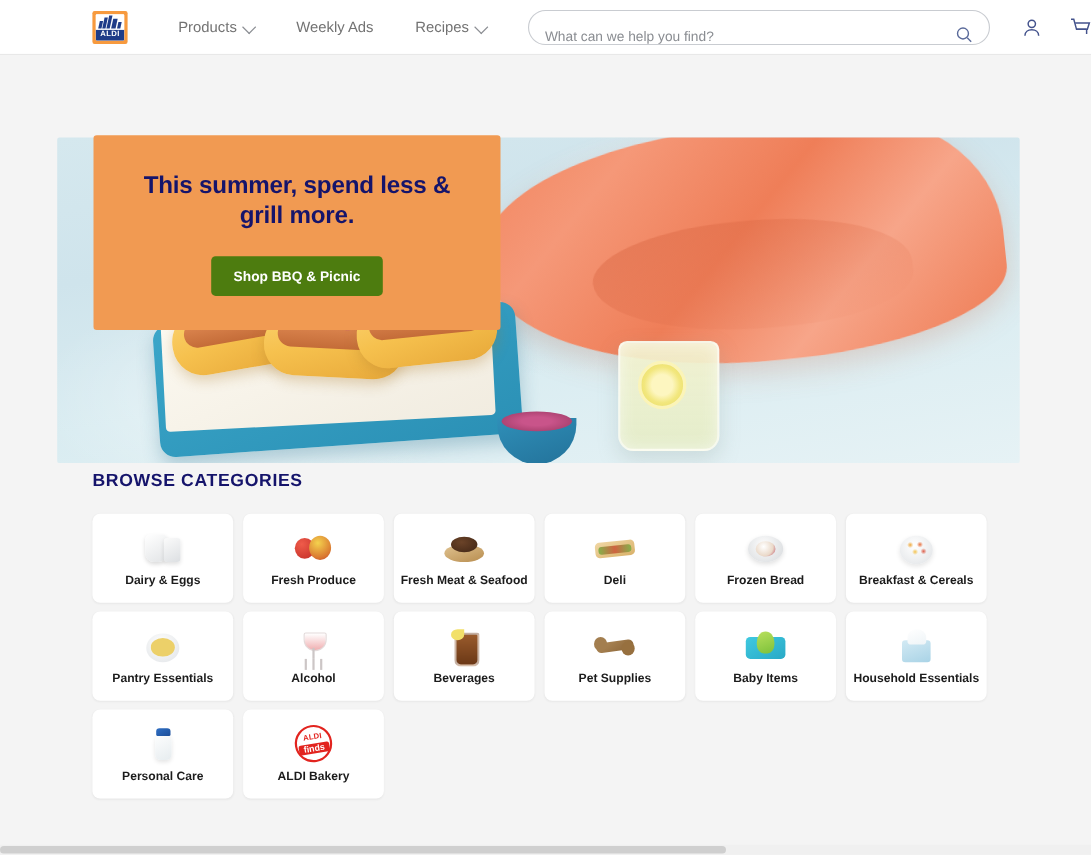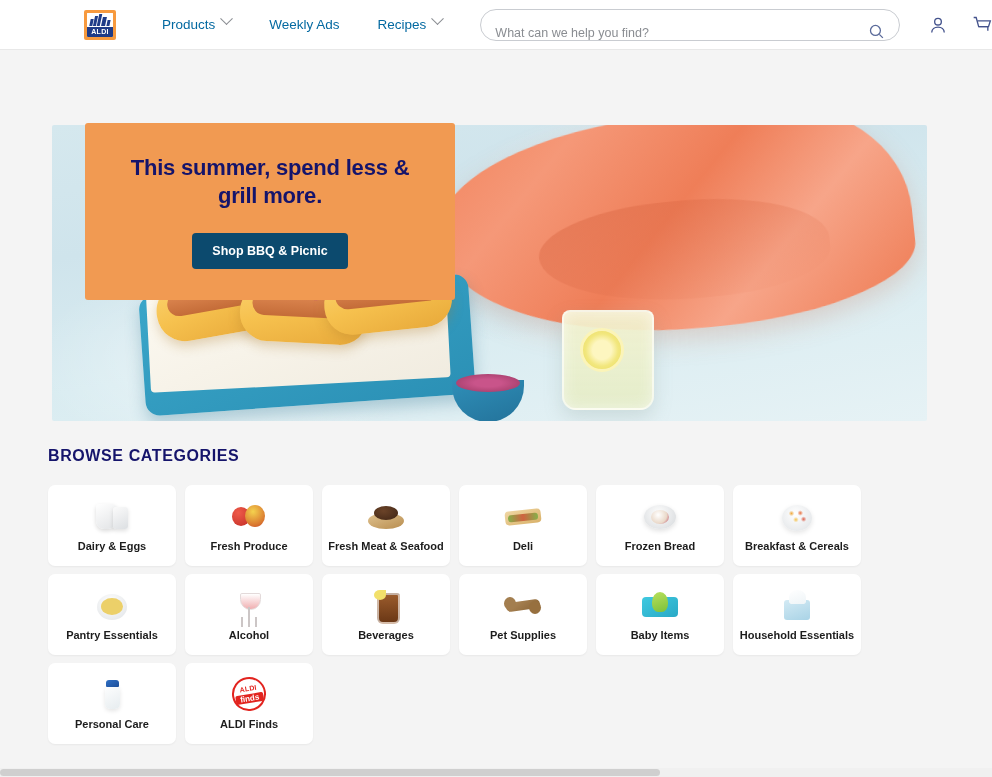--- a/index.html
+++ b/index.html
@@ -42,22 +42,22 @@
     transform: skewX(-12deg);
   }
   .logo-text {
     font-size: 7px; font-weight: bold; color: #ffffff;
     background: #1f3c88; width: 100%; text-align: center;
     line-height: 10px; letter-spacing: 0.3px;
   }
 
   .nav { display: flex; align-items: center; margin-left: 46px; gap: 38px; }
   .nav-item {
-    display: flex; align-items: flex-start; gap: 7px;
-    font-size: 13.5px; color: #0369a1; cursor: pointer;
+    display: flex; align-items: flex-end; gap: 7px;
+    font-size: 13.5px; color: #737373; cursor: pointer;
     white-space: nowrap;
   }
   .chev {
     width: 9px; height: 9px;
     border-right: 1.4px solid #8b8e93;
     border-bottom: 1.4px solid #8b8e93;
     transform: rotate(45deg) translate(-2px,-2px);
   }
 
   .search-wrap {
@@ -202,29 +202,29 @@
     z-index: 5;
   }
   .hero-title {
     font-size: 22px; font-weight: bold; color: #15146b;
     text-align: center; line-height: 1.25;
     max-width: 310px;
     letter-spacing: -0.2px;
   }
   .hero-cta {
     margin-top: 24px;
-    background: #0c4a6e; color: #ffffff;
+    background: #4d7c0f; color: #ffffff;
     font-size: 12.5px; font-weight: bold;
     border: none; border-radius: 4px;
     padding: 11px 20px; cursor: pointer;
     font-family: "Liberation Sans", sans-serif;
   }
 
   
-  .cats { padding: 0 48px; margin-top: 22px; }
+  .cats { padding: 0 84px; margin-top: 4px; }
   .cats-title {
     font-size: 16px; font-weight: bold; color: #15146b;
     letter-spacing: 0.6px; margin-bottom: 20px;
   }
   .grid { display: grid; grid-template-columns: repeat(6, 128px); gap: 8px 9px; }
   .card {
     background: #ffffff;
     border-radius: 7px;
     height: 81px;
     display: flex; flex-direction: column;
@@ -509,21 +509,21 @@
       <div class="ci i-care"></div>
       <div class="card-label">Personal Care</div>
     </div>
     <div class="card">
       <div class="ci i-finds">
         <div class="finds-stamp">
           <span class="finds-a">ALDI</span>
           <span class="finds-b">finds</span>
         </div>
       </div>
-      <div class="card-label">ALDI Finds</div>
+      <div class="card-label">ALDI Bakery</div>
     </div>
 
   </div>
 </section>
 
 <div class="scrollbar">
   <div class="scrollbar-thumb"></div>
 </div>
 
 </body></html>

